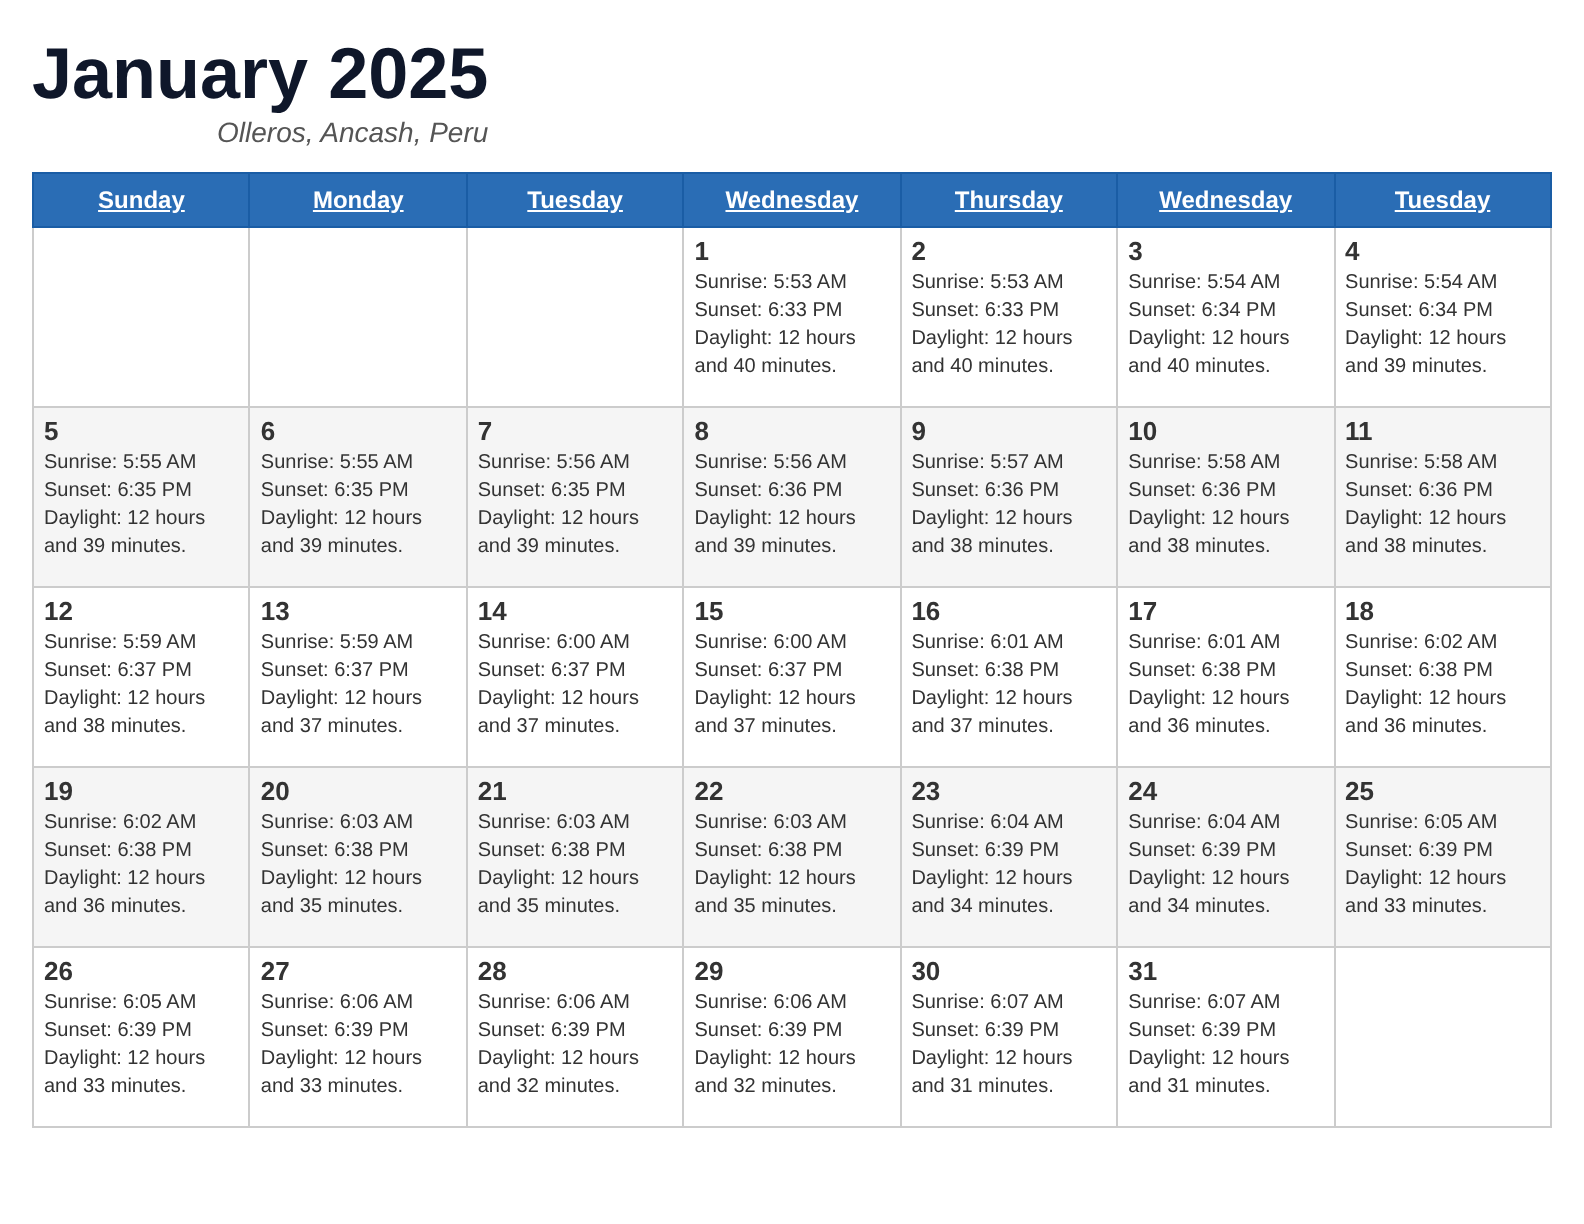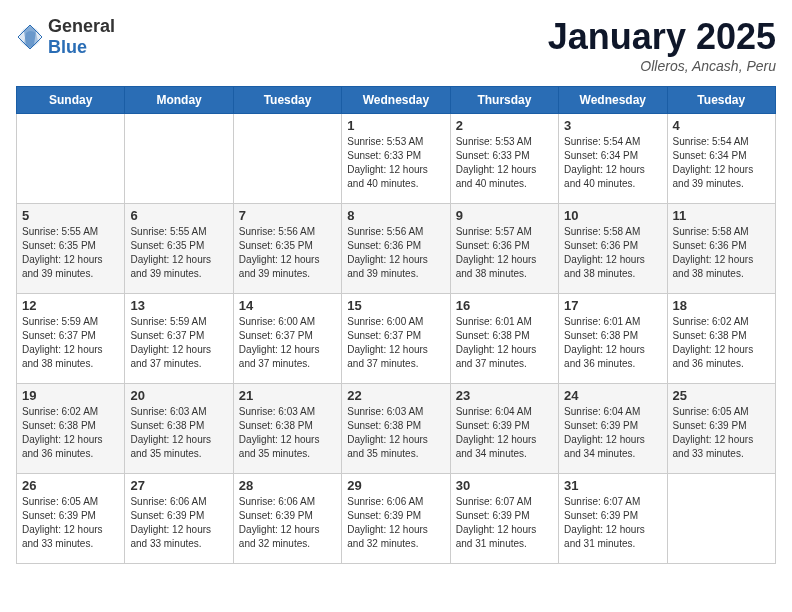--- a/index.html
+++ b/index.html
@@ -44,20 +44,21 @@
       table-layout: fixed;
     }
     thead tr th {
       background-color: #2a6db5;
       color: #fff;
       font-size: 12px;
       font-weight: bold;
       text-align: center;
       padding: 6px 4px;
       border: 1px solid #1a5da5;
+      text-decoration: underline;
     }
     tbody tr td {
       border: 1px solid #ccc;
       vertical-align: top;
       padding: 4px 5px;
       height: 90px;
       font-size: 10.5px;
       color: #333;
       background: #fff;
     }
@@ -76,34 +77,20 @@
       line-height: 1.4;
     }
     td.empty {
       background: #fff !important;
     }
   </style>
 </head>
 <body>
 
 <div class="header-area">
-  <div class="logo">
-    <svg class="logo-icon" viewBox="0 0 28 28" xmlns="http://www.w3.org/2000/svg">
-      <path d="M14 4 Q22 4 24 12 Q26 18 20 22 L14 26 L8 22 Q2 18 4 12 Q6 4 14 4Z" fill="#2a6db5" opacity="0.15"></path>
-      <path d="M10 10 Q14 6 20 10 L22 18 Q18 24 14 24 Q10 24 8 20 Z" fill="#2a6db5" opacity="0.3"></path>
-      <path d="M14 2 L20 8 L18 22 L14 26 L10 22 L8 8 Z" fill="#2a6db5" opacity="0.5"></path>
-      <path d="M14 2 L26 14 L14 26 L2 14 Z" fill="none" stroke="#2a6db5" stroke-width="1"></path>
-    </svg>
-    <div>
-      <div>
-        <span style="font-size:18px;font-weight:bold;color:#333;">General</span><br>
-        <span style="font-size:18px;font-weight:bold;color:#2a6db5;">Blue</span>
-      </div>
-    </div>
-  </div>
   <div class="title-area">
     <div class="calendar-title">January 2025</div>
     <div class="calendar-subtitle">Olleros, Ancash, Peru</div>
   </div>
 </div>
 
 <table>
   <thead>
     <tr>
       <th>Sunday</th>

